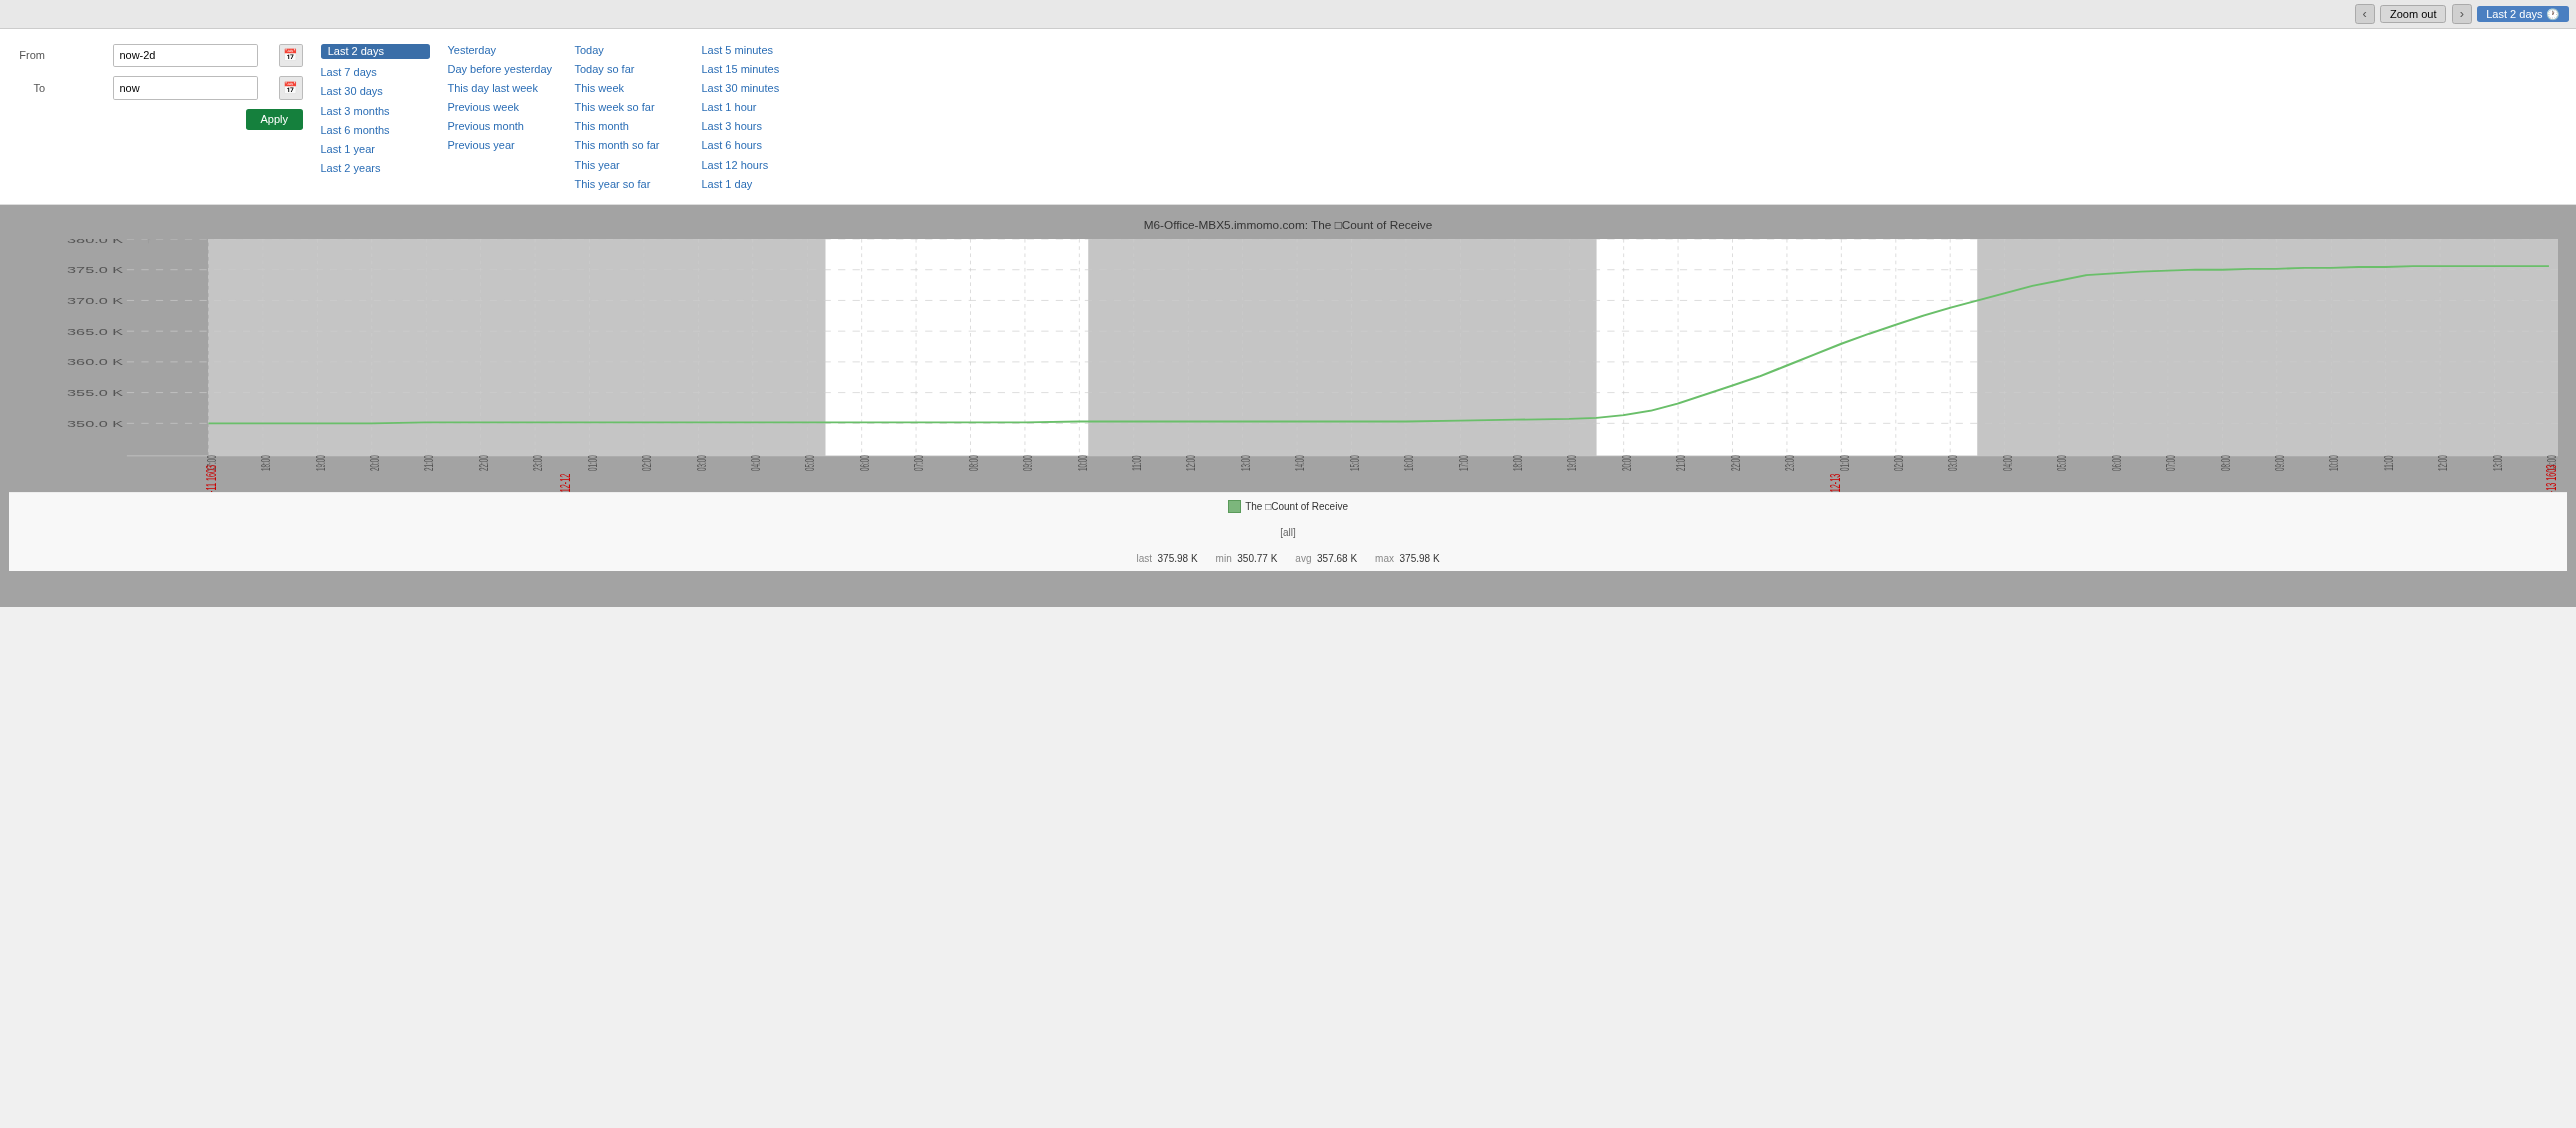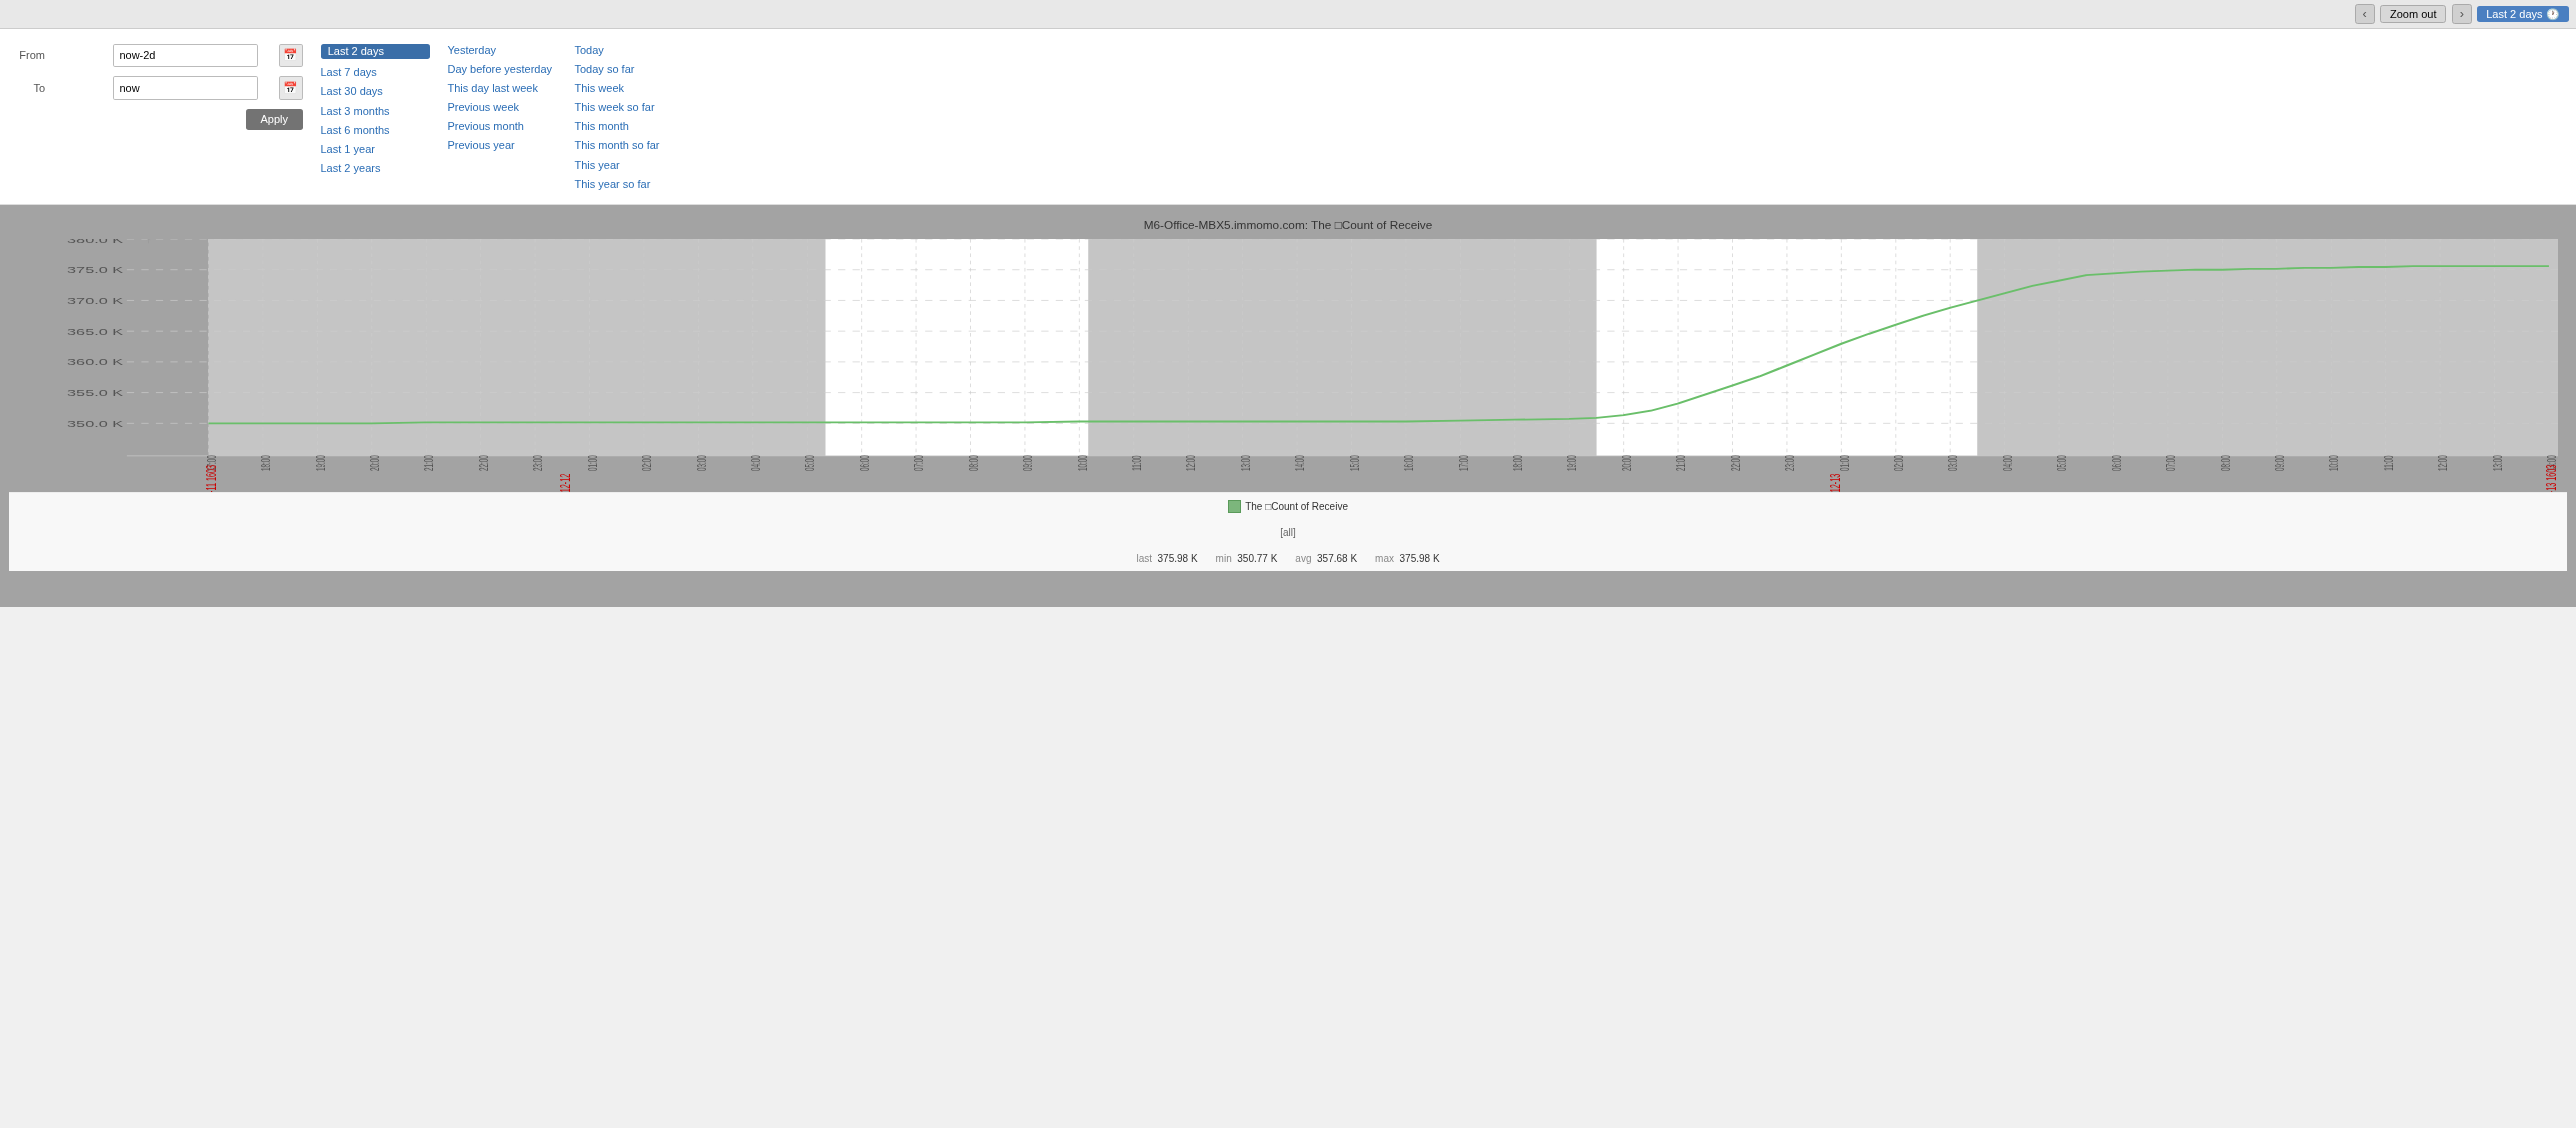--- a/index.html
+++ b/index.html
@@ -79,21 +79,21 @@
     .cal-btn {
       background: #e8e8e8;
       border: 0.9px solid #bbb;
       border-radius: 1.8px;
       cursor: pointer;
       width: 23.5px; height: 23.5px;
       display: flex; align-items: center; justify-content: center;
       font-size: 11.8px;
     }
     .apply-btn {
-      background: #737373;
+      background: #15803d;
       color: white;
       border: none;
       border-radius: 2.7px;
       padding: 4.5px 14.5px;
       cursor: pointer;
       font-size: 11px;
       align-self: flex-end;
       margin-left: 34px;
     }
 
@@ -221,20 +221,30 @@
       <a class="quick-link">Today</a>
       <a class="quick-link">Today so far</a>
       <a class="quick-link">This week</a>
       <a class="quick-link">This week so far</a>
       <a class="quick-link">This month</a>
       <a class="quick-link">This month so far</a>
       <a class="quick-link">This year</a>
       <a class="quick-link">This year so far</a>
     </div>
 
+    <div class="quick-col">
+      <a class="quick-link">Last 5 minutes</a>
+      <a class="quick-link">Last 15 minutes</a>
+      <a class="quick-link">Last 30 minutes</a>
+      <a class="quick-link">Last 1 hour</a>
+      <a class="quick-link">Last 3 hours</a>
+      <a class="quick-link">Last 6 hours</a>
+      <a class="quick-link">Last 12 hours</a>
+      <a class="quick-link">Last 1 day</a>
+    </div>
   </div>
 </div>
 
 <div class="chart-area">
   <div class="chart-title">M6-Office-MBX5.immomo.com: The □Count of Receive</div>
   <div class="chart-container">
     <svg class="chart-svg" viewBox="0 0 1400 280" preserveAspectRatio="none" style="font-size:12px">
 
       <rect x="105" y="0" width="340" height="240" fill="#e8e8e8" opacity="0.5"></rect>
 

